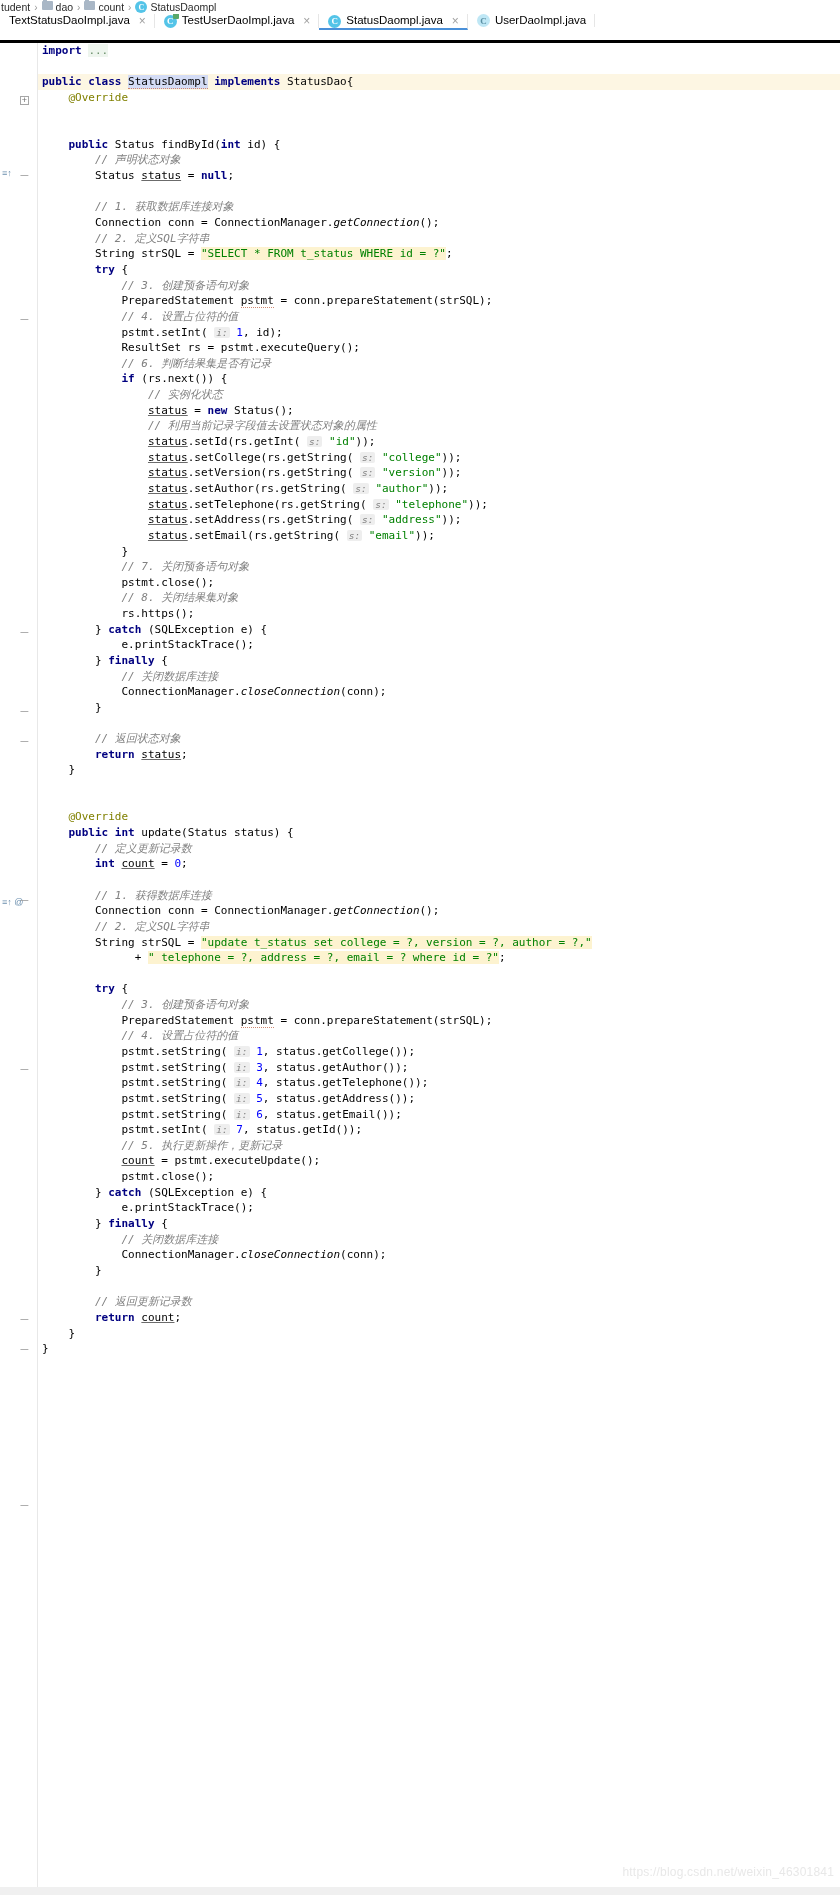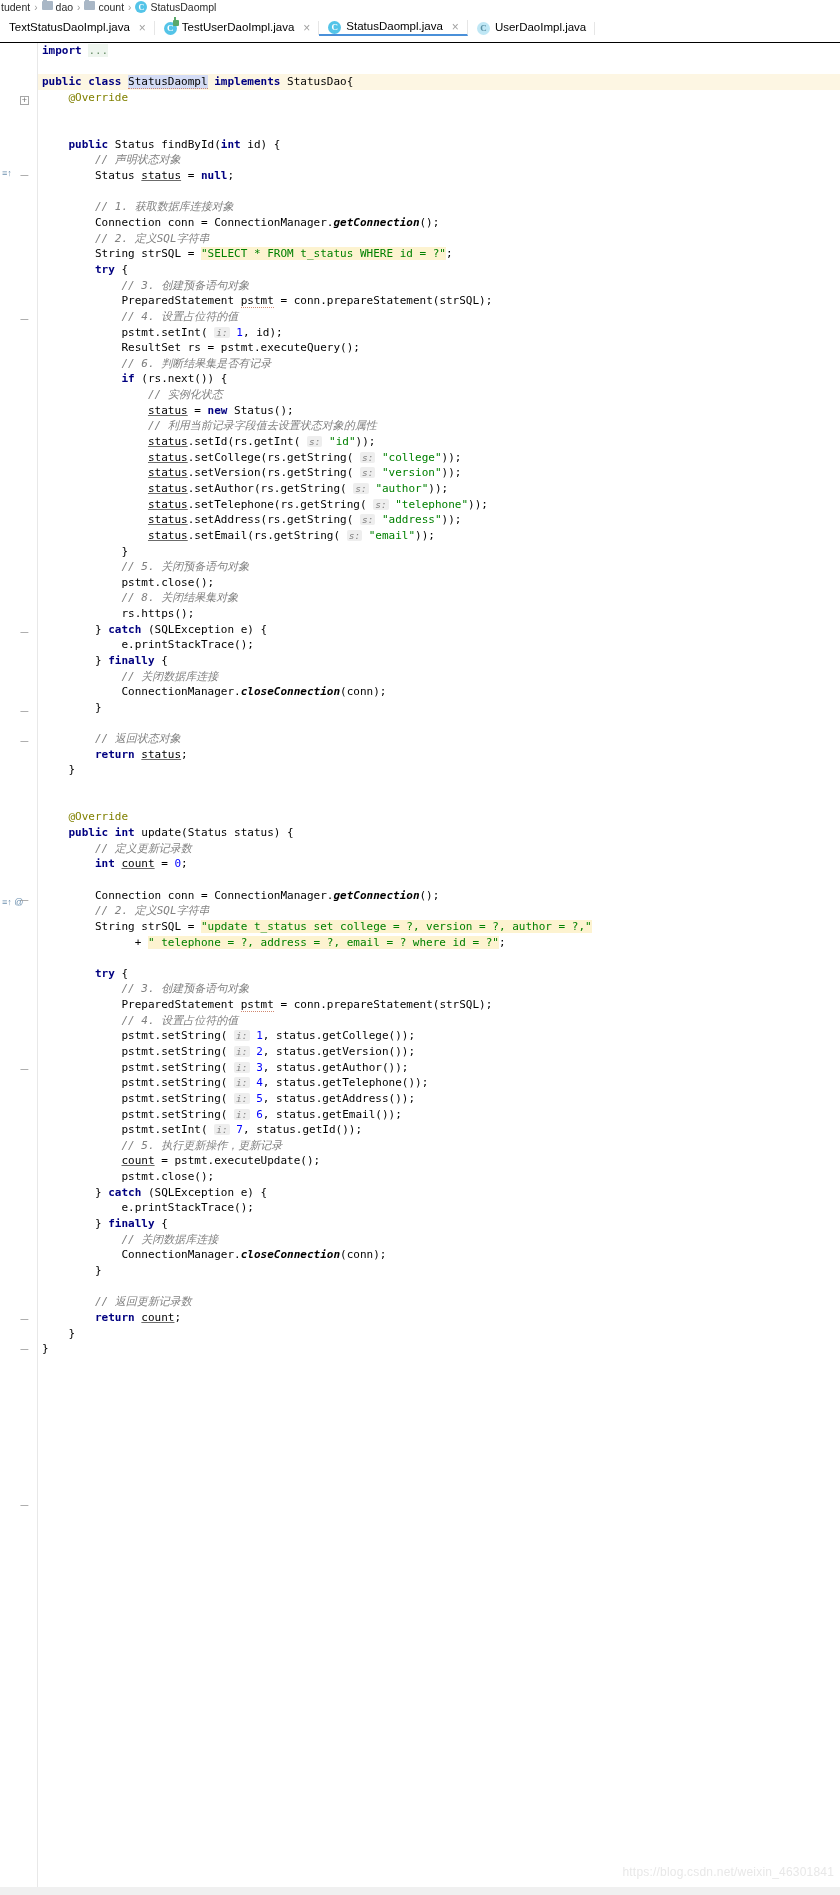--- a/index.html
+++ b/index.html
@@ -43,23 +43,23 @@
     background: #54c4e8;
     color: #ffffff; font-size: 8px; font-weight: bold;
     display: inline-flex; align-items: center; justify-content: center;
     font-family: "Liberation Serif", serif;
   }
 
   
   .tabbar {
     height: 29px;
     display: flex;
-    align-items: center;
-    background: #ffffff;
-    border-bottom: 1px solid #000000;
+    align-items: flex-start;
+    background: #ffffff;
+    border-bottom: 3px solid #000000;
     font-family: "Liberation Sans", sans-serif;
     font-size: 11.5px;
     color: #000000;
     overflow: hidden;
   }
   .tab {
     display: flex; align-items: center; gap: 5px;
     padding: 0 8px 0 9px;
     white-space: nowrap;
     border-right: 1px solid #e6e6e6;
@@ -144,21 +144,21 @@
     padding-left: 4px;
   }
   .line.hl { background: #fdf6e3; }
 
   
   .kw   { color: #000080; font-weight: bold; }
   .str  { color: #008000; }
   .num  { color: #0000ff; }
   .cmt  { color: #808080; font-style: italic; }
   .ann  { color: #808000; }
-  .fn   { color: #000000; font-style: italic; font-weight: bold; }
+  .fn   { color: #000000; font-style: italic; }
   .fld  { color: #000000; text-decoration: underline; text-decoration-color:#6b6b6b; }
   .sqlhl{ background: #fdf3d0; }
   .classhl { background: #d4dcf5; }
   .err  { border-bottom: 1px dotted #d08770; }
   .hint {
     background: #eeeeee; color: #808080; font-size: 9.5px;
     padding: 0 2px; border-radius: 2px; font-style: italic;
   }
 
   .watermark {
@@ -276,21 +276,21 @@
       <div class="line">                <span class="fld">status</span> = <span class="kw">new</span> Status();</div>
       <div class="line">                <span class="cmt">// 利用当前记录字段值去设置状态对象的属性</span></div>
       <div class="line">                <span class="fld">status</span>.setId(rs.getInt( <span class="hint">s:</span> <span class="str">"id"</span>));</div>
       <div class="line">                <span class="fld">status</span>.setCollege(rs.getString( <span class="hint">s:</span> <span class="str">"college"</span>));</div>
       <div class="line">                <span class="fld">status</span>.setVersion(rs.getString( <span class="hint">s:</span> <span class="str">"version"</span>));</div>
       <div class="line">                <span class="fld">status</span>.setAuthor(rs.getString( <span class="hint">s:</span> <span class="str">"author"</span>));</div>
       <div class="line">                <span class="fld">status</span>.setTelephone(rs.getString( <span class="hint">s:</span> <span class="str">"telephone"</span>));</div>
       <div class="line">                <span class="fld">status</span>.setAddress(rs.getString( <span class="hint">s:</span> <span class="str">"address"</span>));</div>
       <div class="line">                <span class="fld">status</span>.setEmail(rs.getString( <span class="hint">s:</span> <span class="str">"email"</span>));</div>
       <div class="line">            }</div>
-      <div class="line">            <span class="cmt">// 5. 关闭预备语句对象</span></div>
+      <div class="line">            <span class="cmt">// 7. 关闭预备语句对象</span></div>
       <div class="line">            pstmt.close();</div>
       <div class="line">            <span class="cmt">// 8. 关闭结果集对象</span></div>
       <div class="line">            rs.https();</div>
       <div class="line">        } <span class="kw">catch</span> (SQLException e) {</div>
       <div class="line">            e.printStackTrace();</div>
       <div class="line">        } <span class="kw">finally</span> {</div>
       <div class="line">            <span class="cmt">// 关闭数据库连接</span></div>
       <div class="line">            ConnectionManager.<span class="fn">closeConnection</span>(conn);</div>
       <div class="line">        }</div>
       <div class="line"> </div>
@@ -298,31 +298,31 @@
       <div class="line">        <span class="kw">return</span> <span class="fld">status</span>;</div>
       <div class="line">    }</div>
       <div class="line"> </div>
       <div class="line"> </div>
 
       <div class="line">    <span class="ann">@Override</span></div>
       <div class="line">    <span class="kw">public int</span> update(Status status) {</div>
       <div class="line">        <span class="cmt">// 定义更新记录数</span></div>
       <div class="line">        <span class="kw">int</span> <span class="fld">count</span> = <span class="num">0</span>;</div>
       <div class="line"> </div>
+      <div class="line">        <span class="cmt">// 1. 获得数据库连接</span></div>
       <div class="line">        Connection conn = ConnectionManager.<span class="fn">getConnection</span>();</div>
       <div class="line">        <span class="cmt">// 2. 定义SQL字符串</span></div>
       <div class="line">        String strSQL = <span class="str sqlhl">"update t_status set college = ?, version = ?, author = ?,"</span></div>
       <div class="line">              + <span class="str sqlhl">" telephone = ?, address = ?, email = ? where id = ?"</span>;</div>
       <div class="line"> </div>
       <div class="line">        <span class="kw">try</span> {</div>
       <div class="line">            <span class="cmt">// 3. 创建预备语句对象</span></div>
       <div class="line">            PreparedStatement <span class="err">pstmt</span> = conn.prepareStatement(strSQL);</div>
       <div class="line">            <span class="cmt">// 4. 设置占位符的值</span></div>
       <div class="line">            pstmt.setString( <span class="hint">i:</span> <span class="num">1</span>, status.getCollege());</div>
-      <div class="line">            pstmt.setString( <span class="hint">i:</span> <span class="num">2</span>, status.getVersion());</div>
       <div class="line">            pstmt.setString( <span class="hint">i:</span> <span class="num">3</span>, status.getAuthor());</div>
       <div class="line">            pstmt.setString( <span class="hint">i:</span> <span class="num">4</span>, status.getTelephone());</div>
       <div class="line">            pstmt.setString( <span class="hint">i:</span> <span class="num">5</span>, status.getAddress());</div>
       <div class="line">            pstmt.setString( <span class="hint">i:</span> <span class="num">6</span>, status.getEmail());</div>
       <div class="line">            pstmt.setInt( <span class="hint">i:</span> <span class="num">7</span>, status.getId());</div>
       <div class="line">            <span class="cmt">// 5. 执行更新操作，更新记录</span></div>
       <div class="line">            <span class="fld">count</span> = pstmt.executeUpdate();</div>
       <div class="line">            pstmt.close();</div>
       <div class="line">        } <span class="kw">catch</span> (SQLException e) {</div>
       <div class="line">            e.printStackTrace();</div>

